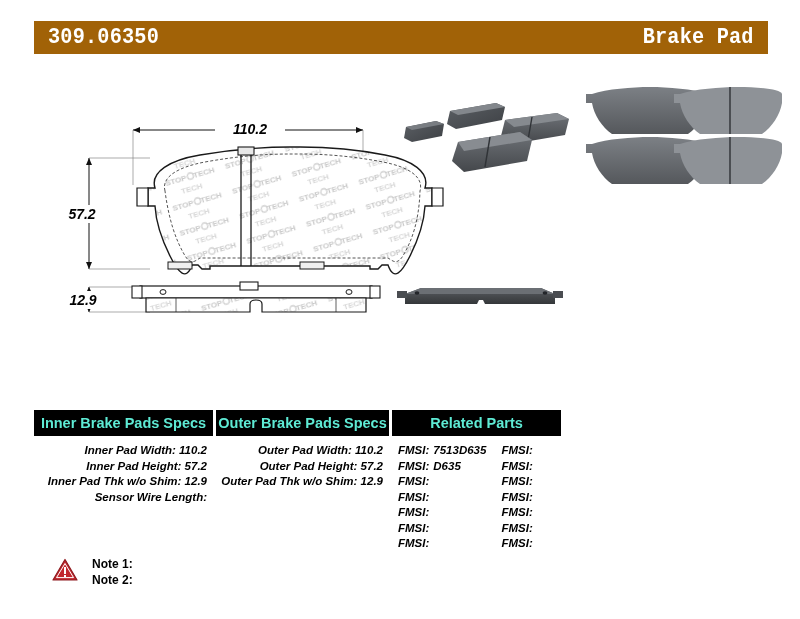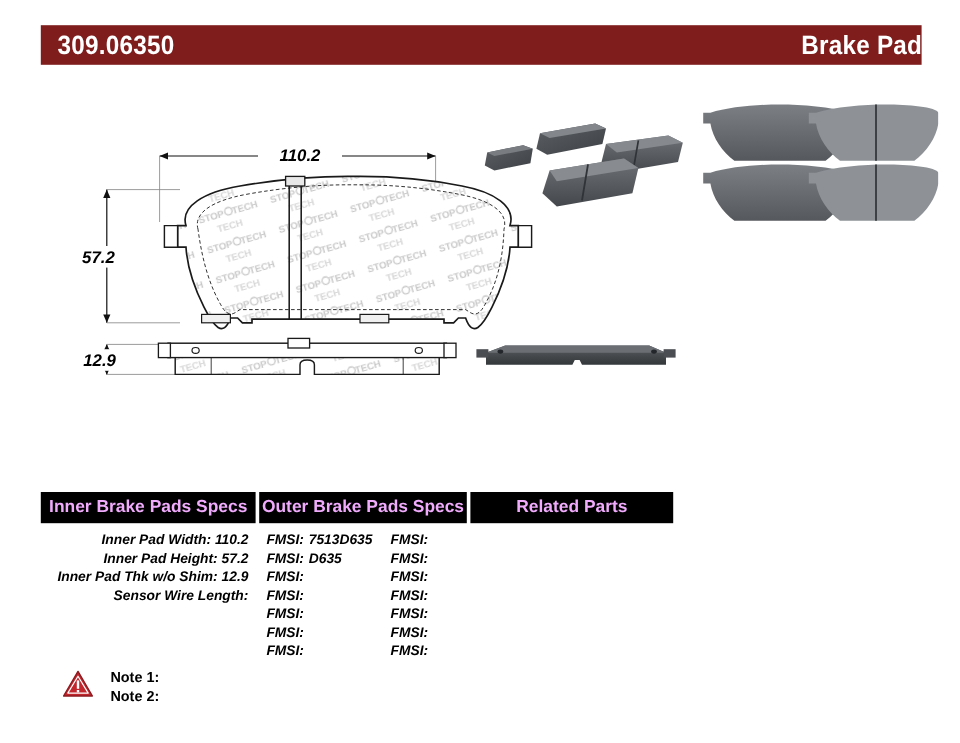--- a/index.html
+++ b/index.html
@@ -16,26 +16,27 @@
     overflow: hidden;
   }
 
   
   #header-bar {
     position: absolute;
     left: 34px;
     top: 21px;
     width: 734px;
     height: 33px;
-    background: #7f1d1d;
+    background: #a16207;
     display: flex;
     align-items: center;
     justify-content: space-between;
     box-sizing: border-box;
-    padding: 0 0 0 14px;
+    padding: 0 14px 0 14px;
+    font-family: Liberation Mono, monospace;
   }
   #header-bar .part-number {
     color: #ffffff;
     font-size: 22px;
     font-weight: bold;
     letter-spacing: 0.2px;
     transform: scaleX(0.92);
     transform-origin: left center;
   }
   #header-bar .product-type {
@@ -79,21 +80,21 @@
     left: 34px;
     top: 410px;
     width: 734px;
   }
   .table-header-row {
     display: flex;
     height: 26px;
   }
   .th {
     background: #000000;
-    color: #f0abfc;
+    color: #5eead4;
     font-size: 14.5px;
     font-weight: bold;
     display: flex;
     align-items: center;
     justify-content: center;
     box-sizing: border-box;
     margin-right: 3px;
     transform: none;
   }
   .th:last-child { margin-right: 0; }
@@ -391,20 +392,34 @@
       <div class="spec-line">
         <span>Inner Pad Thk w/o Shim:</span>
         <span class="spec-value">12.9</span>
       </div>
       <div class="spec-line">
         <span>Sensor Wire Length:</span>
         <span class="spec-value"></span>
       </div>
     </div>
 
+    <div class="td td-outer">
+      <div class="spec-line">
+        <span>Outer Pad Width:</span>
+        <span class="spec-value">110.2</span>
+      </div>
+      <div class="spec-line">
+        <span>Outer Pad Height:</span>
+        <span class="spec-value">57.2</span>
+      </div>
+      <div class="spec-line">
+        <span>Outer Pad Thk w/o Shim:</span>
+        <span class="spec-value">12.9</span>
+      </div>
+    </div>
 
     <div class="td td-fmsi">
       <div class="fmsi-col">
         <div class="fmsi-line">
           <span>FMSI:</span><span class="fmsi-value">7513D635</span>
         </div>
         <div class="fmsi-line">
           <span>FMSI:</span><span class="fmsi-value">D635</span>
         </div>
         <div class="fmsi-line">

